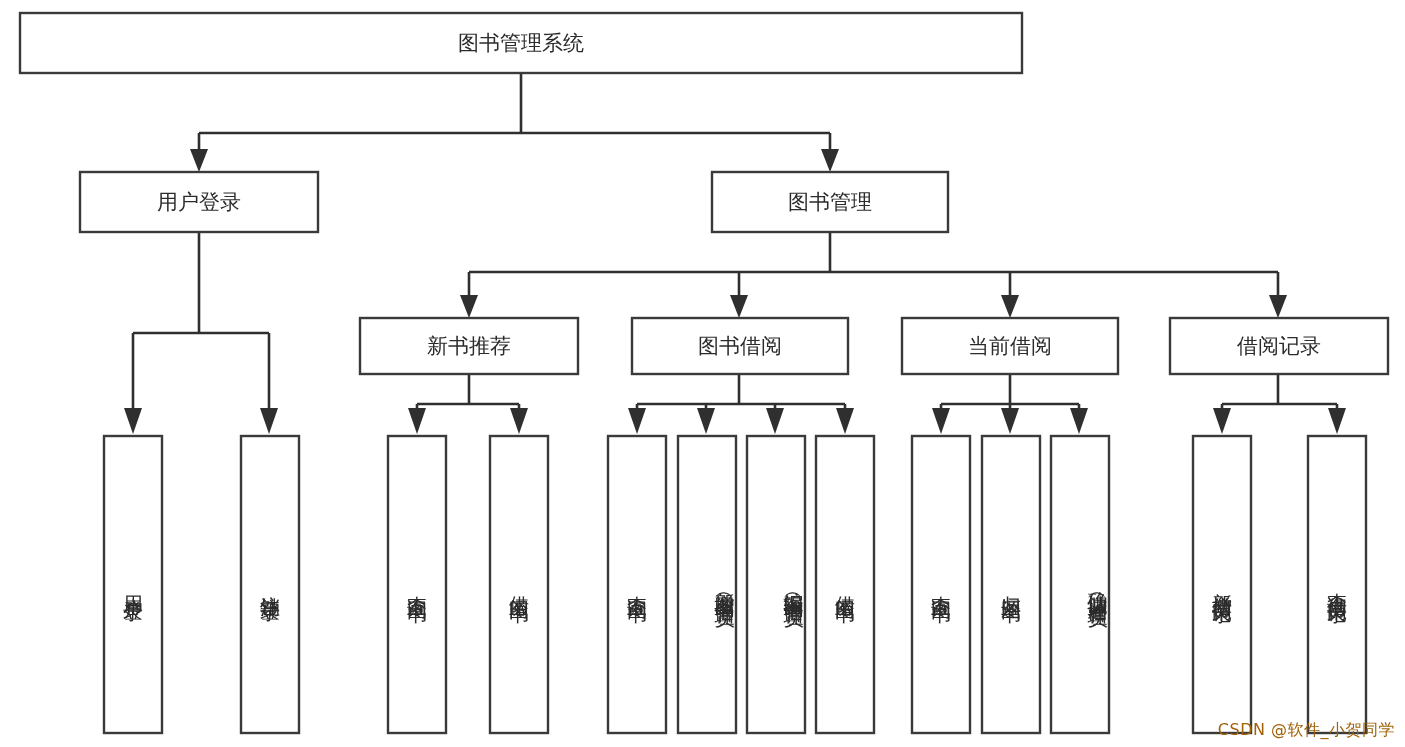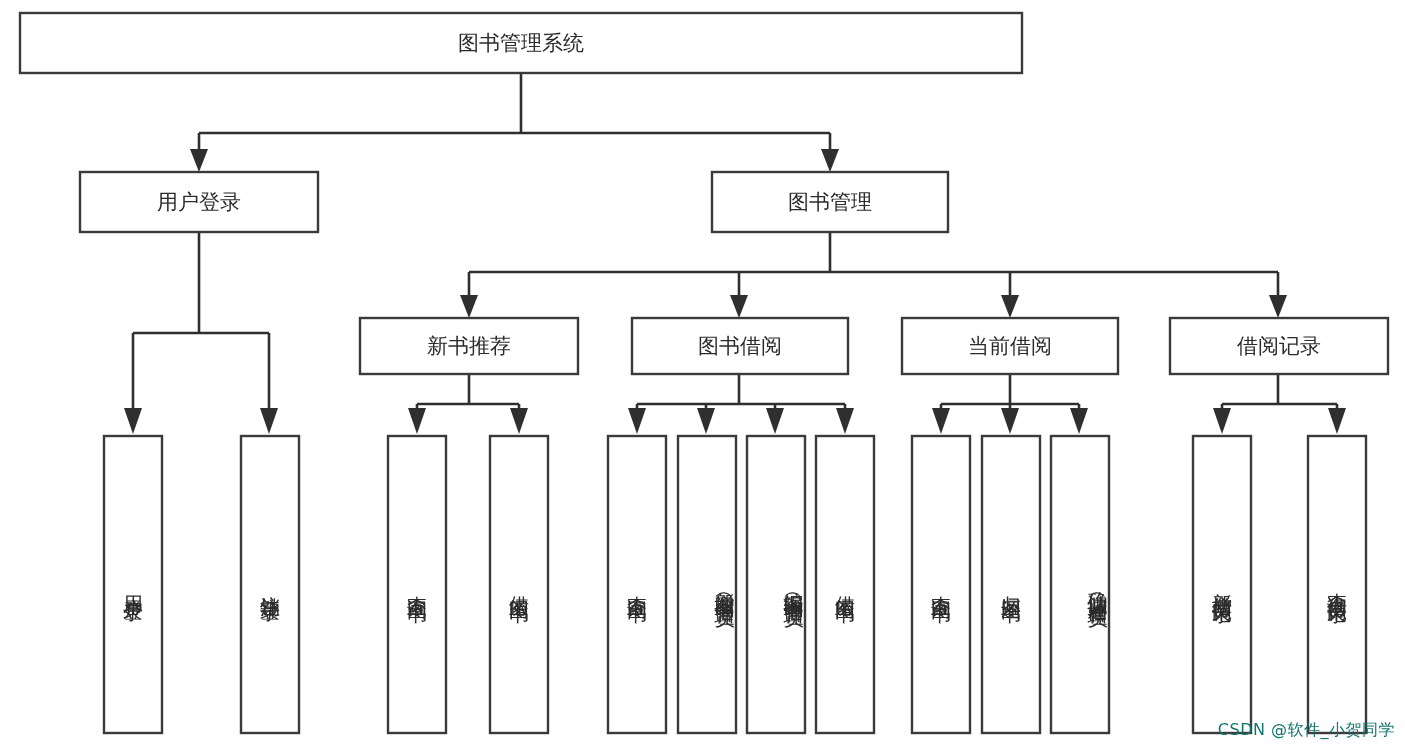--- a/index.html
+++ b/index.html
@@ -57,21 +57,21 @@
     color: #2b2b2b;
     white-space: nowrap;
     pointer-events: none;
   }
   .watermark {
     position: absolute;
     right: 10px;
     bottom: 6px;
     font-family: "DejaVu Sans", "Liberation Sans", sans-serif;
     font-size: 16px;
-    color: #0f766e;
+    color: #a16207;
     letter-spacing: 0.5px;
     white-space: nowrap;
   }
 </style>
 </head>
 <body>
 
 <svg id="canvas" viewBox="0 0 1405 747">
 
   <g>

